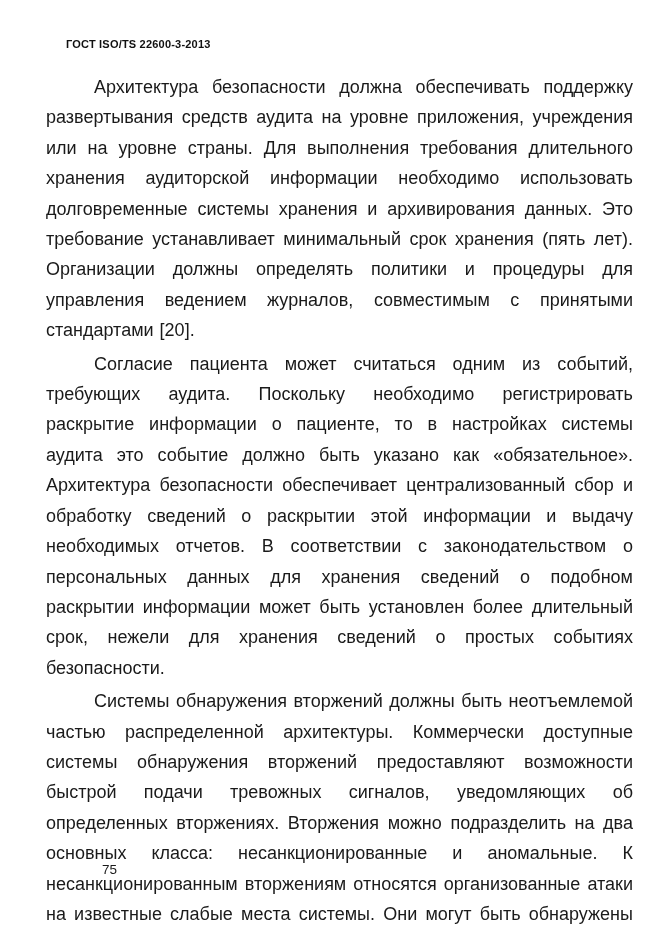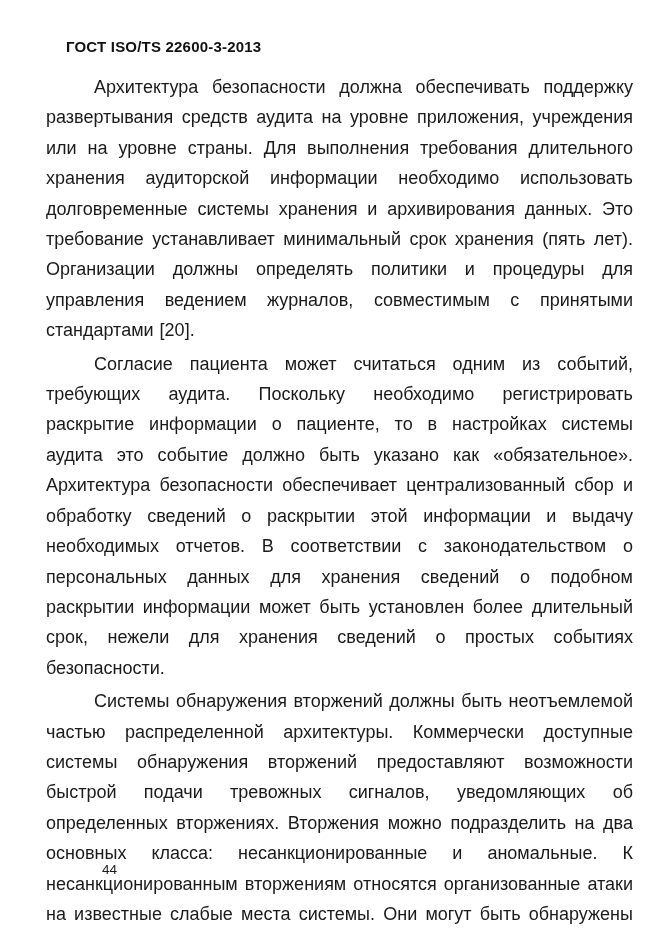--- a/index.html
+++ b/index.html
@@ -14,21 +14,21 @@
       height: 935px;
       background: #ffffff;
       color: #111111;
       font-family: "Liberation Sans", sans-serif;
       overflow: hidden;
     }
     .doc-header {
       position: absolute;
       left: 66px;
       top: 38px;
-      font-size: 15px;
+      font-size: 11px;
       font-weight: bold;
       letter-spacing: 0.2px;
       color: #111111;
       white-space: nowrap;
     }
     .doc-body {
       position: absolute;
       left: 46px;
       top: 72px;
       width: 587px;
@@ -55,14 +55,14 @@
 
 <div class="page">
   <div class="doc-header">ГОСТ ISO/TS 22600-3-2013</div>
 
   <div class="doc-body">
     <p>Архитектура безопасности должна обеспечивать поддержку развертывания средств аудита на уровне приложения, учреждения или на уровне страны. Для выполнения требования длительного хранения аудиторской информации необходимо использовать долговременные системы хранения и архивирования данных. Это требование устанавливает минимальный срок хранения (пять лет). Организации должны определять политики и процедуры для управления ведением журналов, совместимым с принятыми стандартами [20].</p>
     <p>Согласие пациента может считаться одним из событий, требующих аудита. Поскольку необходимо регистрировать раскрытие информации о пациенте, то в настройках системы аудита это событие должно быть указано как «обязательное». Архитектура безопасности обеспечивает централизованный сбор и обработку сведений о раскрытии этой информации и выдачу необходимых отчетов. В соответствии с законодательством о персональных данных для хранения сведений о подобном раскрытии информации может быть установлен более длительный срок, нежели для хранения сведений о простых событиях безопасности.</p>
     <p>Системы обнаружения вторжений должны быть неотъемлемой частью распределенной архитектуры. Коммерчески доступные системы обнаружения вторжений предоставляют возможности быстрой подачи тревожных сигналов, уведомляющих об определенных вторжениях. Вторжения можно подразделить на два основных класса: несанкционированные и аномальные. К несанкционированным вторжениям относятся организованные атаки на известные слабые места системы. Они могут быть обнаружены путем наблюдения за определенными действиями, выполняемыми над определенными объектами. Аномальные вторжения вызывают отклонения от нормального режима работы системы. Их можно обнаружить с помощью построения профиля работы мониторируемой системы и регистрации значительных отклонений от этого профиля.</p>
   </div>
 
-  <div class="page-number">44</div>
+  <div class="page-number">75</div>
 </div>
 
 </body></html>

